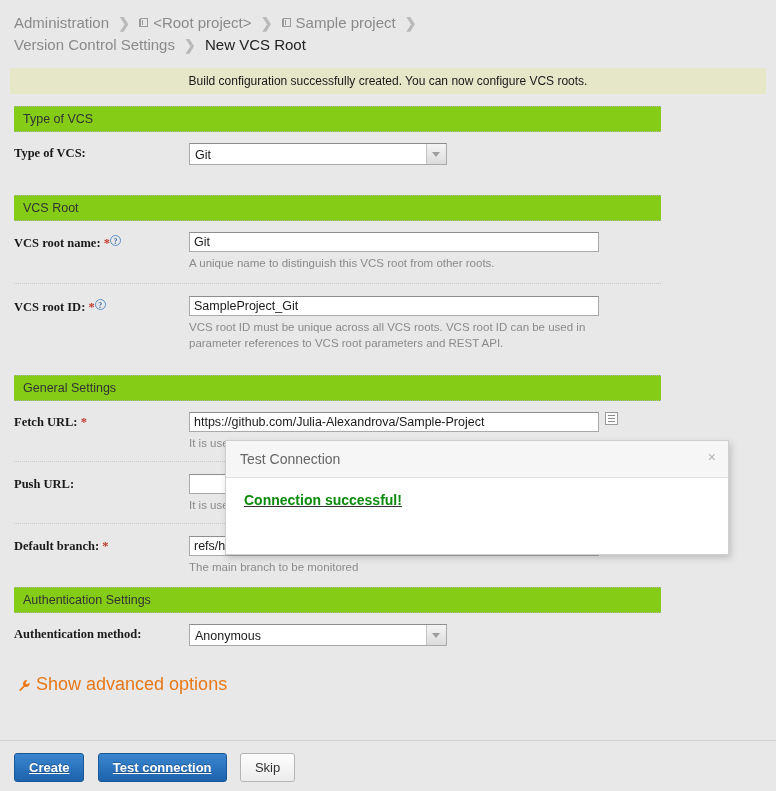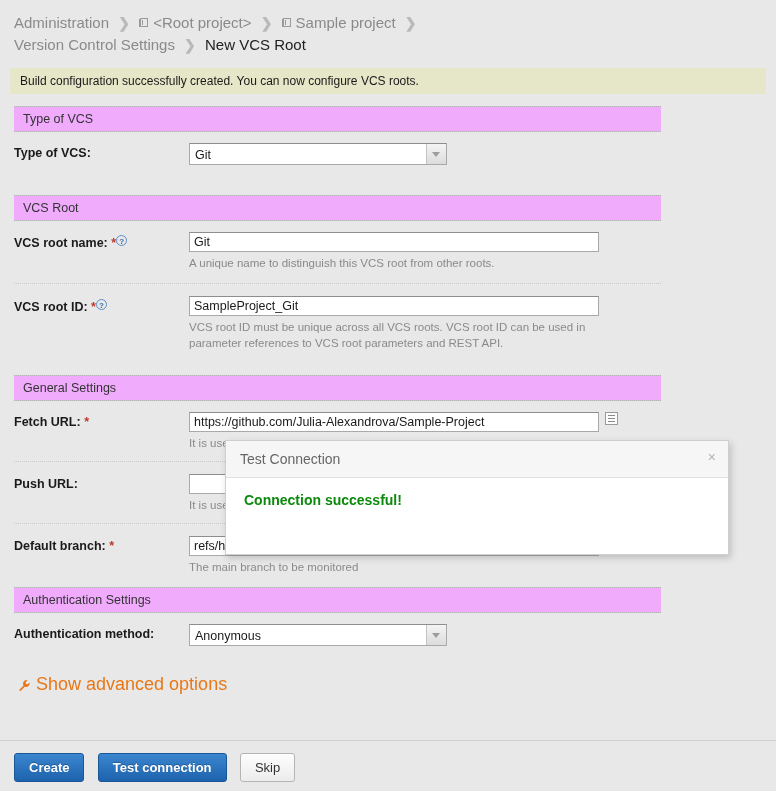--- a/index.html
+++ b/index.html
@@ -62,35 +62,36 @@
     width: 1px; height: 8px;
     background: #9a9a9a;
   }
 
   
   .notify {
     margin: 12px 10px 0 10px;
     background: #e6e6c8;
     color: #1a1a1a;
     font-size: 12px;
+    text-align: center;
     padding: 6px 10px;
     box-sizing: border-box;
   }
 
   
   .content {
     margin-top: 12px;
     padding: 0 0 0 0;
     position: relative;
   }
 
   .section-head {
     width: 647px;
     margin-left: 14px;
-    background: #f0abfc;
+    background: #84cc16;
     border-top: 1px dotted #b2b2b2;
     border-bottom: 1px dotted #b2b2b2;
     padding: 5px 0 5px 9px;
     box-sizing: border-box;
     font-size: 12.5px;
     color: #333;
   }
 
   .row {
     display: flex;
@@ -99,20 +100,21 @@
     margin-left: 14px;
   }
   .row .label {
     width: 175px;
     flex: 0 0 175px;
     font-weight: bold;
     font-size: 12.5px;
     color: #1a1a1a;
     padding-top: 3px;
     box-sizing: border-box;
+    font-family: Liberation Serif, serif;
   }
   .row .field { flex: 1 1 auto; position: relative; }
 
   .req { color: #c0392b; font-weight: bold; }
   .help-icon {
     display: inline-block;
     width: 11px; height: 11px;
     border: 1px solid #5b8fc9;
     border-radius: 50%;
     color: #3a6ea5;
@@ -237,20 +239,21 @@
     border: 1px solid;
     margin-right: 10px;
     line-height: 15px;
   }
   .btn-primary {
     background: linear-gradient(#3b86d0, #1d62ad);
     border-color: #1a5796;
     color: #fff;
     font-weight: bold;
     text-shadow: 0 -1px 0 rgba(0,0,0,.25);
+    text-decoration: underline;
   }
   .btn-secondary {
     background: linear-gradient(#fdfdfd, #ececec);
     border-color: #b5b5b5;
     color: #333;
   }
 
   
   .dialog {
     position: absolute;
@@ -275,20 +278,21 @@
     right: 12px; top: 9px;
     color: #b4b4b4;
     font-size: 14px;
     line-height: 14px;
     cursor: pointer;
   }
   .dialog-body {
     padding: 14px 14px 20px 18px;
     background: #fff;
     min-height: 42px;
+    text-decoration: underline;
   }
   .dialog-msg {
     color: #0b8a0b;
     font-weight: bold;
     font-size: 14px;
   }
 </style>
 </head>
 <body>
 

